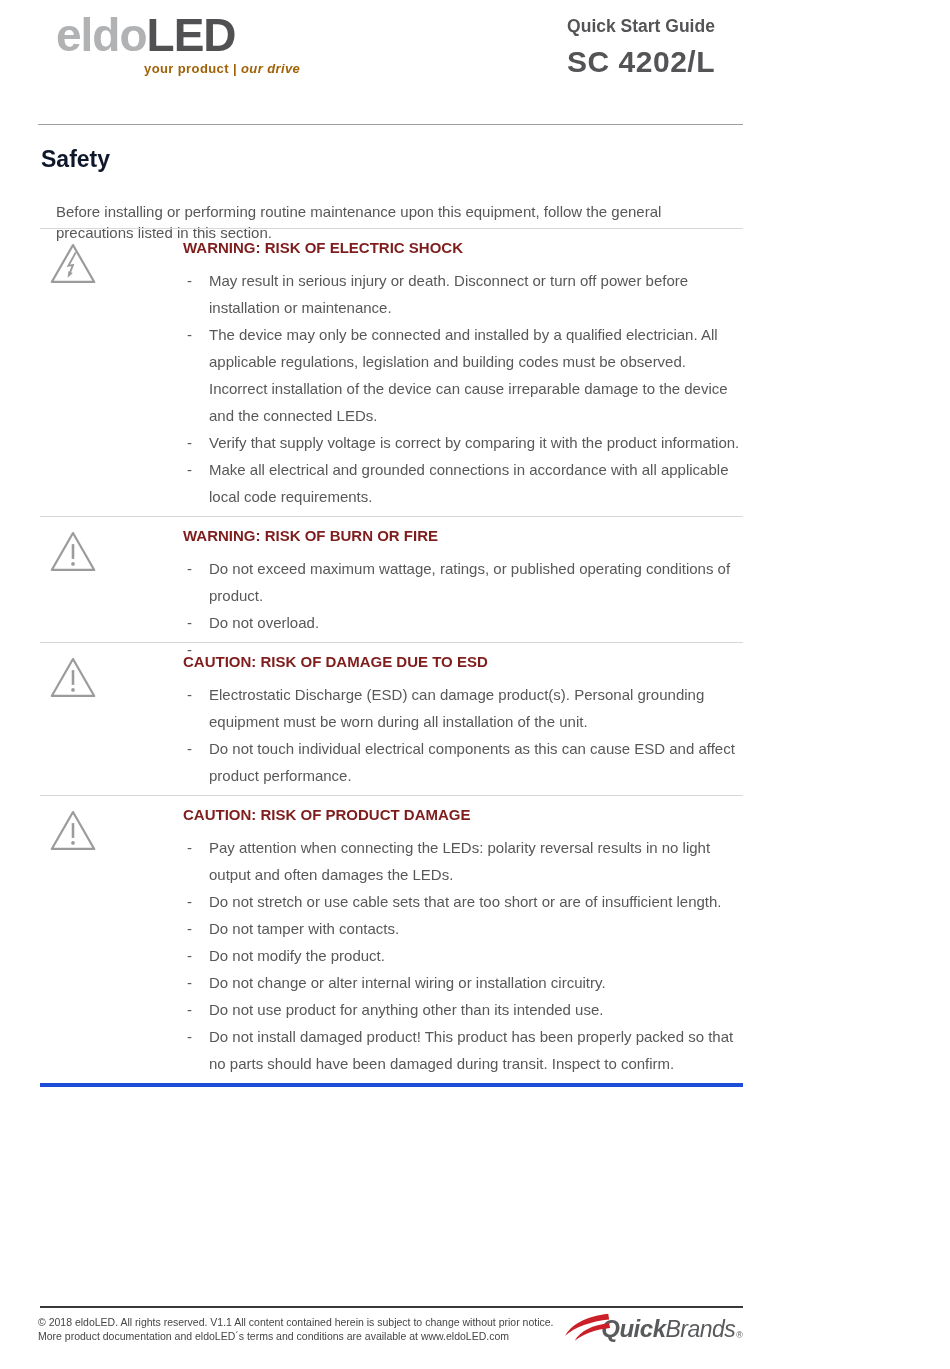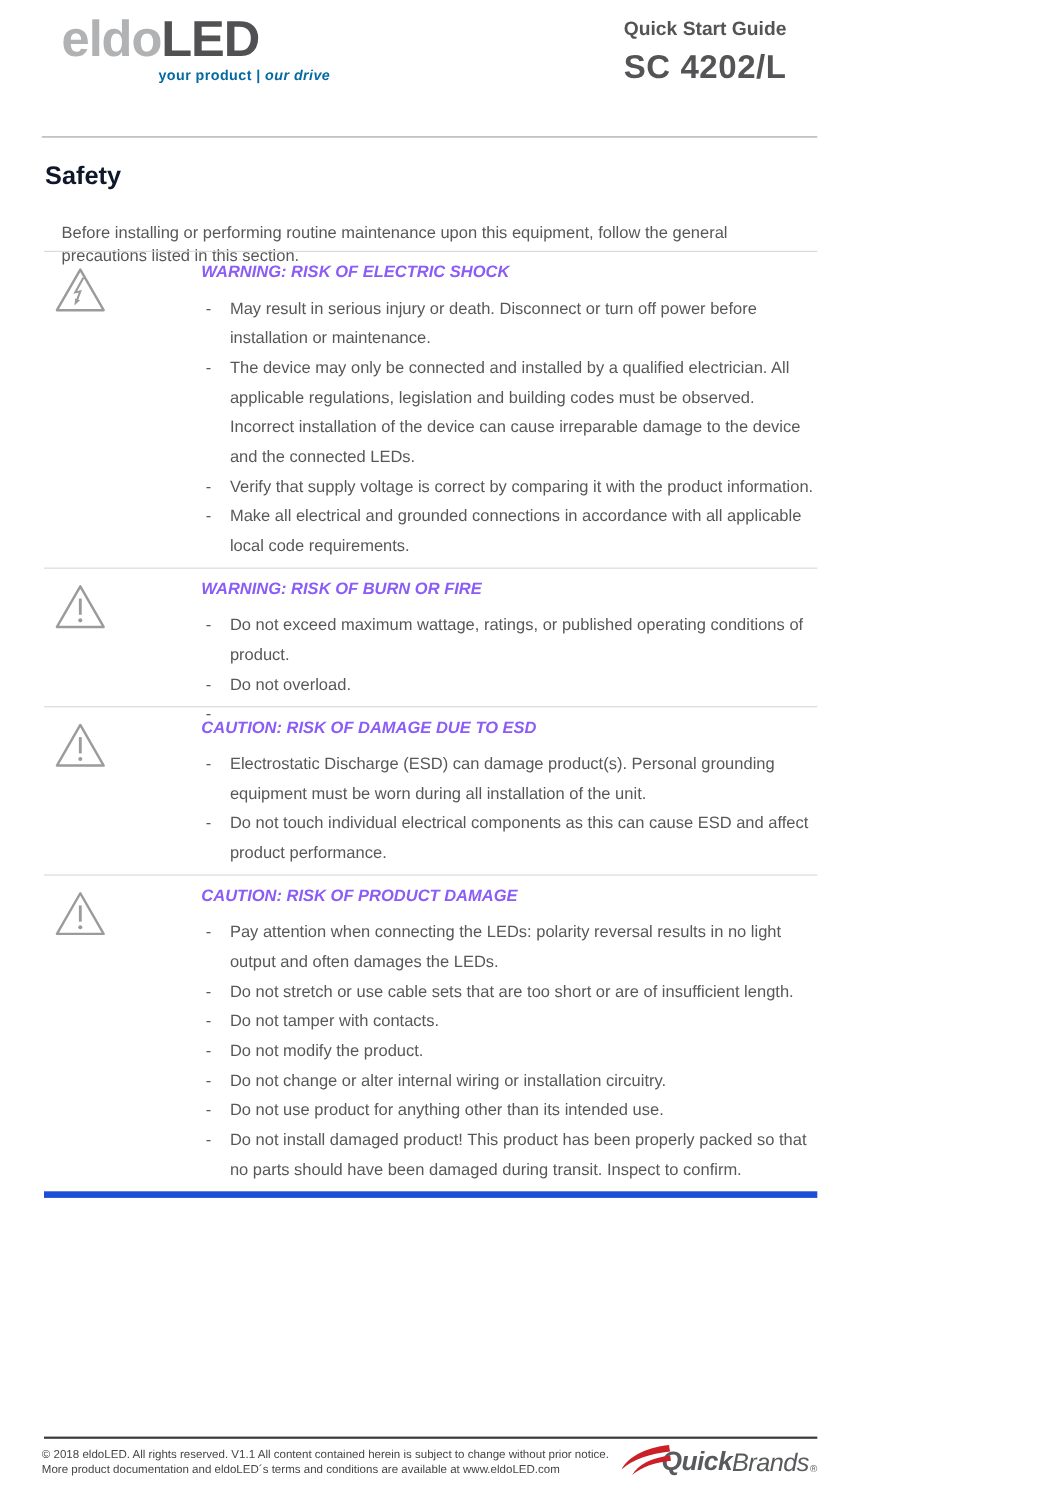--- a/index.html
+++ b/index.html
@@ -6,40 +6,40 @@
   .page{
     position:relative;width:758px;height:1369px;background:#ffffff;
     font-family:"Liberation Sans",sans-serif;overflow:hidden;
   }
   
   .logo-word{position:absolute;left:56px;top:12px;font-size:46px;line-height:1;
     font-weight:bold;letter-spacing:-1px;}
   .logo-eldo{color:#b1b2b4;}
   .logo-led{color:#515154;}
   .logo-tagline{position:absolute;left:144px;top:61px;font-size:13px;font-weight:bold;
-    color:#0369a1;letter-spacing:.4px;white-space:nowrap;}
+    color:#a16207;letter-spacing:.4px;white-space:nowrap;}
   .logo-tagline .sep{margin:0 4px;}
   .logo-tagline i{font-style:italic;}
   .header-right{position:absolute;top:16px;right:43px;color:#545457;}
   .doc-type{font-size:17.5px;font-weight:bold;line-height:1.15;}
   .product-name{font-size:30px;font-weight:bold;margin-top:9px;letter-spacing:.5px;}
   .header-rule{position:absolute;top:124px;left:38px;right:15px;height:0;
     border:none;border-top:1.5px solid #9e9ea0;margin:0;}
   
   .page-title{position:absolute;top:145px;left:40px;margin:1px;font-size:23px;
     font-weight:bold;color:#0f172a;}
   .intro{position:absolute;top:185px;left:40px;right:15px;margin:16px;font-size:15px;
     color:#58585a;line-height:21px;}
   
   .sections{position:absolute;top:228px;left:40px;right:15px;}
   .safety-section{display:flex;border-top:1px solid #d8d8d8;padding:7px 0 6px;}
-  .safety-section.last{border-bottom:6px solid #1d4ed8;}
+  .safety-section.last{border-bottom:4px solid #1d4ed8;}
   .icon-cell{flex:none;width:143px;box-sizing:border-box;padding:6px 0 0 9px;}
   .content-cell{flex:1;min-width:0;}
-  .sec-heading{margin:2px 0 0;font-size:15px;font-weight:bold;color:#8b5cf6;line-height:20px;font-style:italic;}
+  .sec-heading{margin:2px 0 0;font-size:15px;font-weight:bold;color:#7f1d1d;line-height:20px;}
   ul.bullets{list-style:none;margin:9px 0 0;padding:0;}
   .bullets li{position:relative;padding-left:26px;font-size:15px;color:#58585a;line-height:27px;}
   .bullets .dash{position:absolute;left:4px;top:0;}
   
   .footer-rule{position:absolute;left:40px;right:15px;top:1306px;height:2px;background:#39393b;}
   .footer-text{position:absolute;left:38px;top:1316px;font-size:10.5px;color:#454547;line-height:13.5px;}
   .acuity{position:absolute;right:15px;top:1315px;display:flex;align-items:center;color:#595a5c;}
   .acuity svg{margin-right:-9px;transform:rotate(-6deg);position:relative;}
   .acuity-bold{font-size:24px;font-weight:bold;font-style:italic;letter-spacing:-.5px;}
   .acuity-reg{font-size:23px;font-style:italic;letter-spacing:-.5px;}

